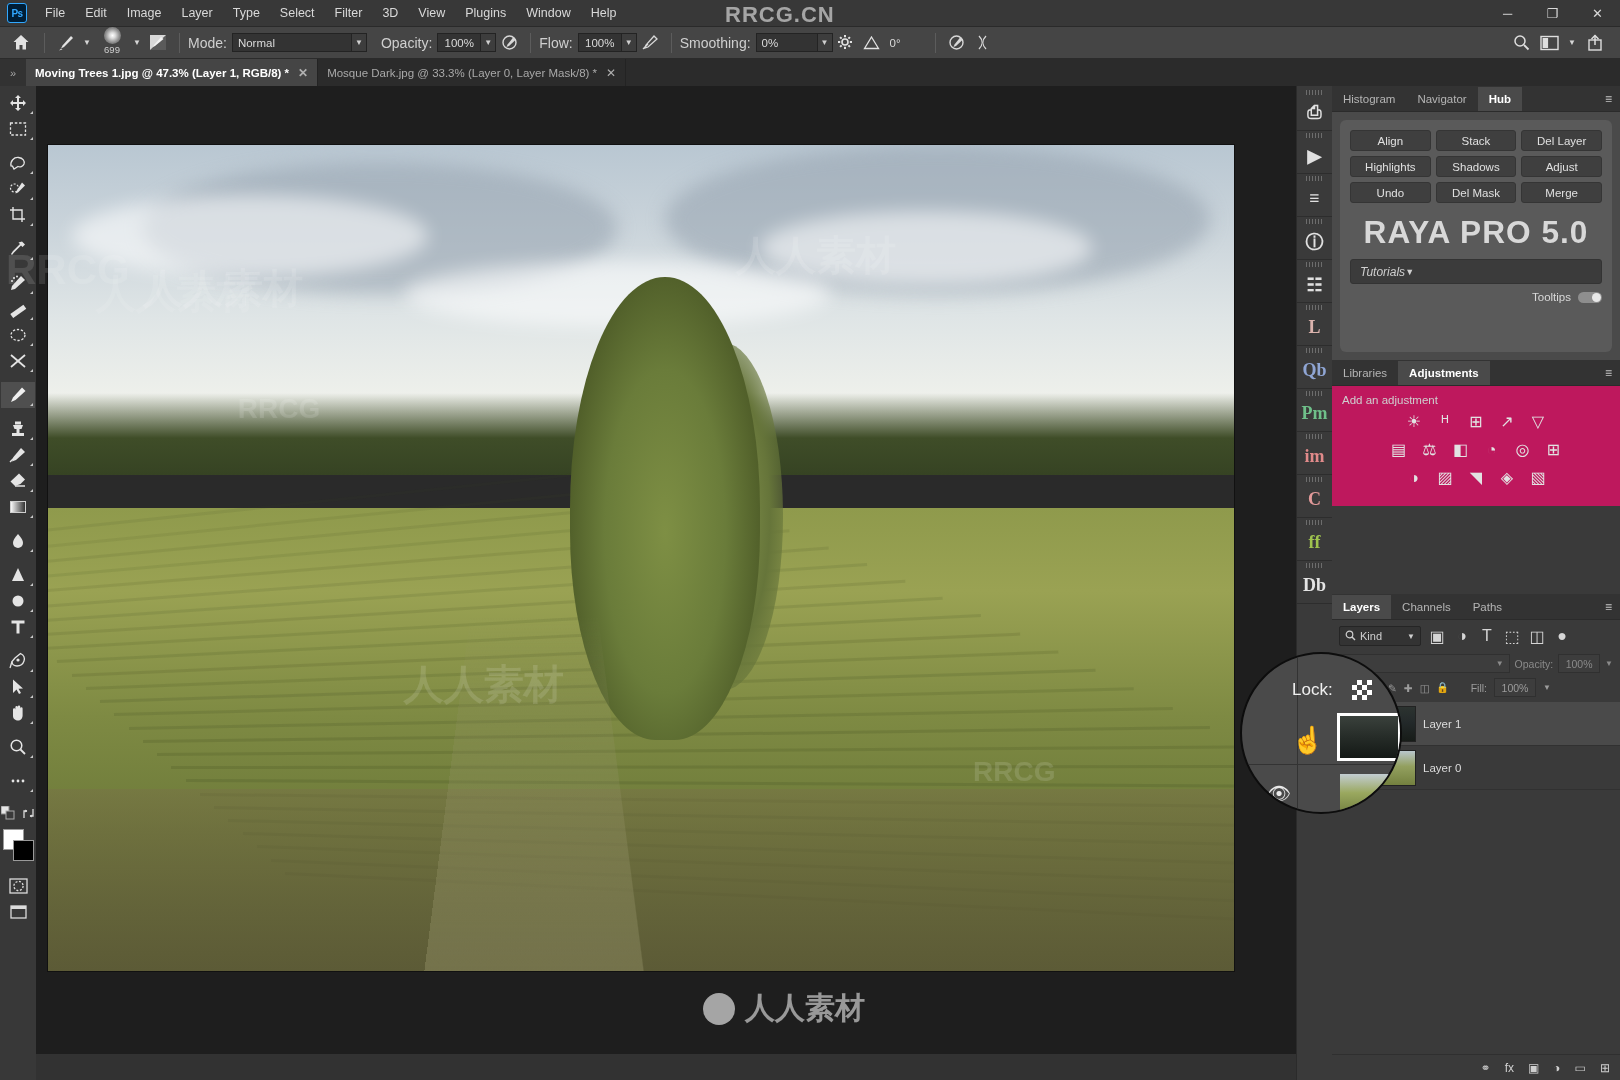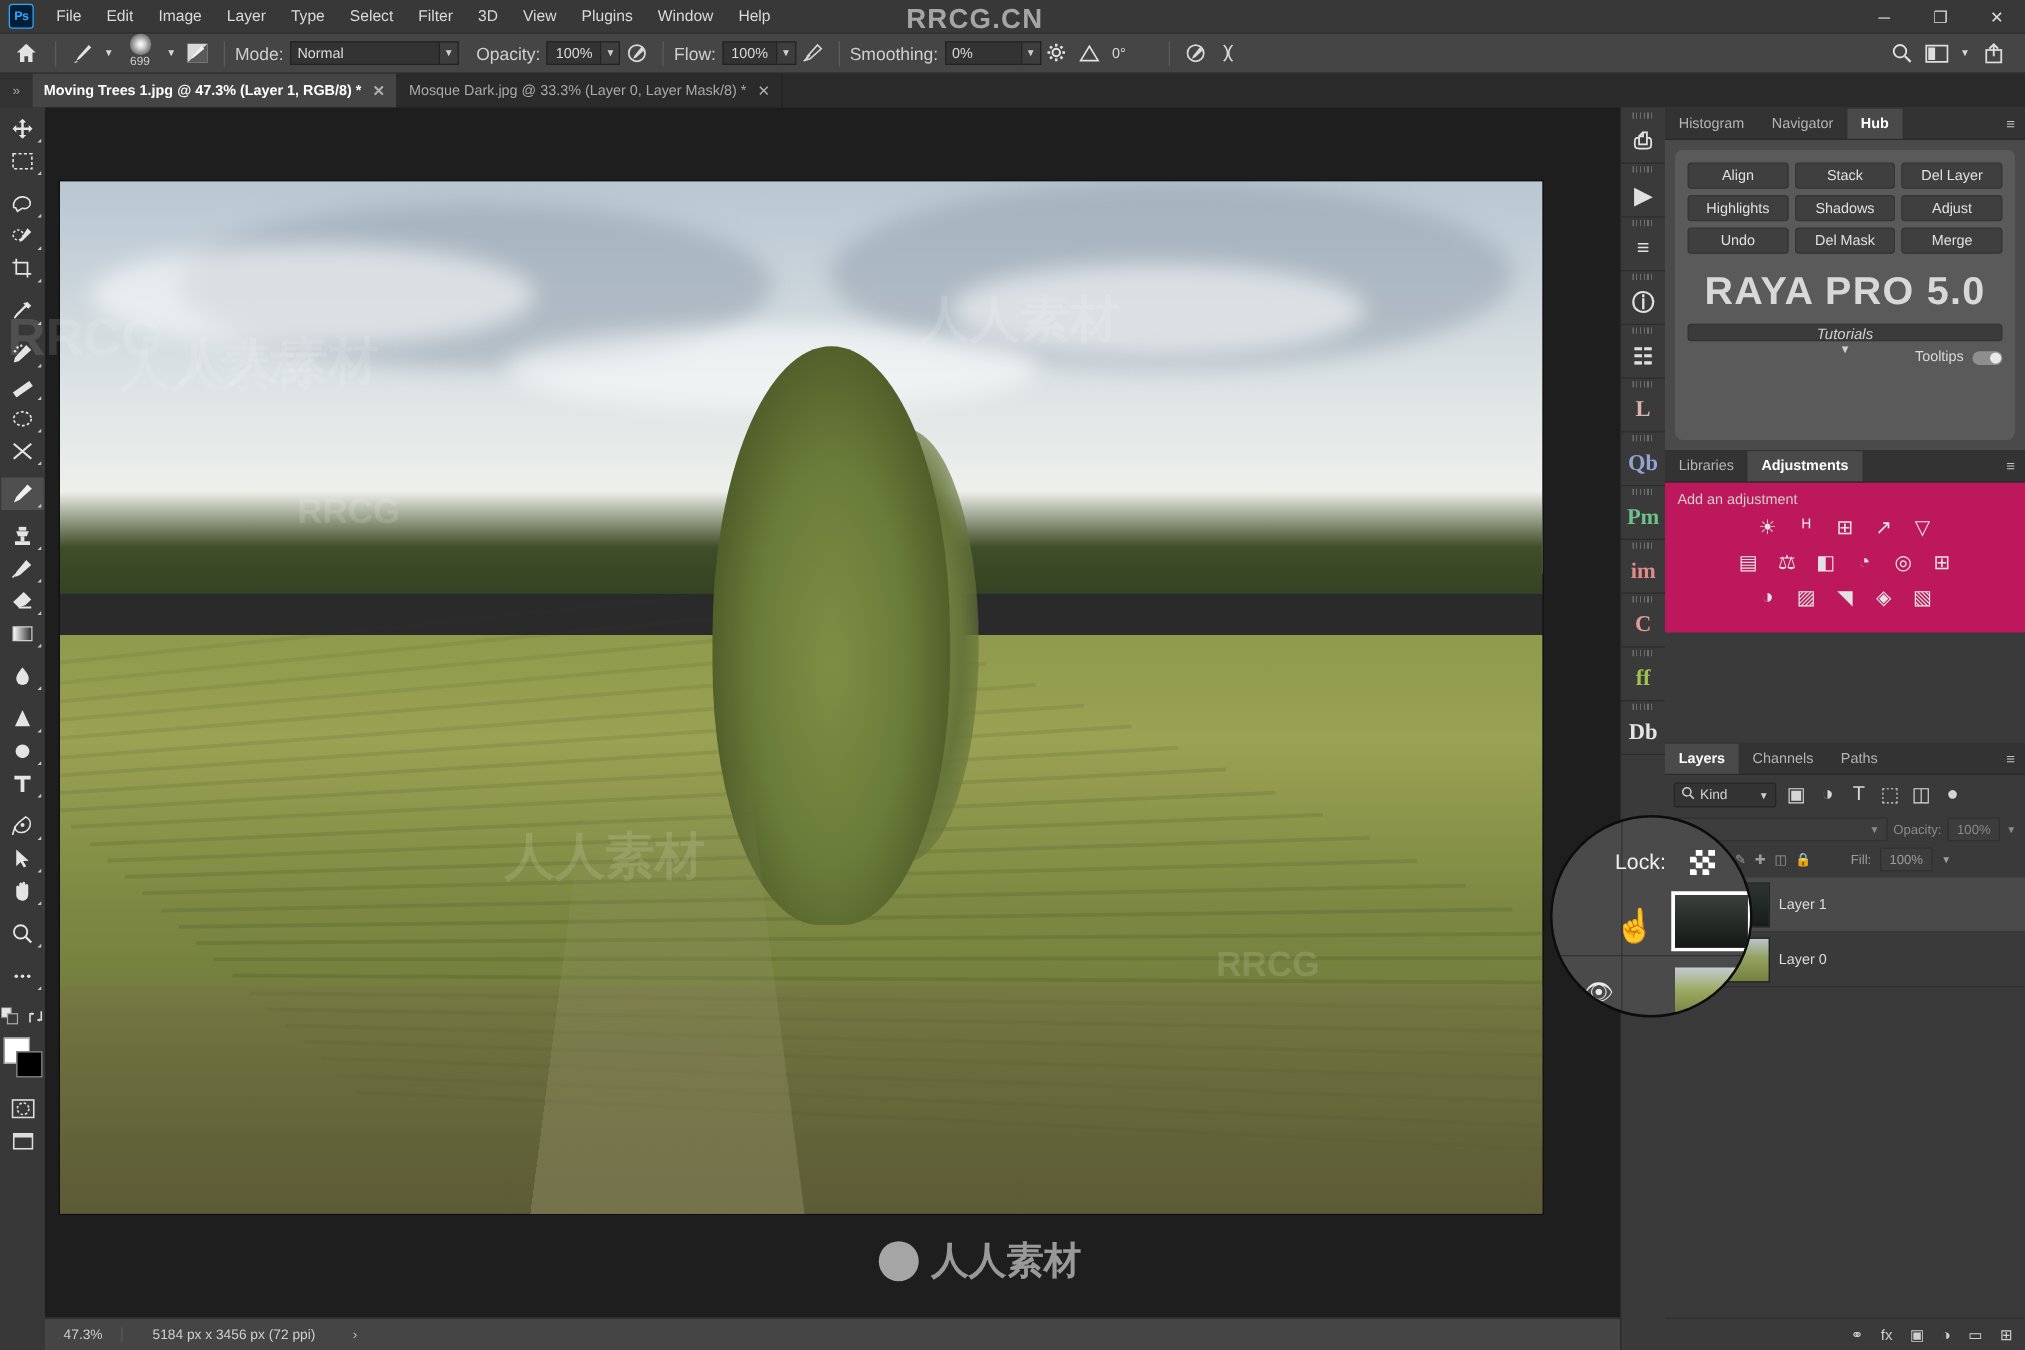--- a/index.html
+++ b/index.html
@@ -190,23 +190,23 @@
     background:#3f3f3f; border:1px solid #353535; border-radius:3px;
     height:21px; display:flex; align-items:center; justify-content:center;
     font-size:11.5px; color:#e0e0e0;
   }
   .hub-title {
     text-align:center; margin:12px 0 8px; font-size:31px; font-weight:bold;
     color:#d8d8d8; letter-spacing:1px; font-family:"Liberation Sans", sans-serif;
     transform:scaleX(1.02);
   }
   .hub-select {
-    background:#3b3b3b; border:1px solid #333; border-radius:3px; height:14px;
+    background:#3b3b3b; border:1px solid #333; border-radius:3px; height:25px;
     display:flex; align-items:center; padding:0 9px; font-size:12px;
-    color:#cfcfcf; font-style:italic; justify-content:flex-start;flex-direction:column;
+    color:#cfcfcf; font-style:italic; justify-content:flex-start;
   }
   .hub-tool { display:flex; align-items:center; justify-content:flex-end;
               gap:7px; margin-top:7px; font-size:11.5px; color:#d9d9d9; }
   .toggle { width:24px; height:11px; border-radius:6px; background:#8e8e8e; position:relative; }
   .toggle::after { content:""; position:absolute; right:1px; top:1px; width:9px; height:9px;
                    border-radius:50%; background:#e8e8e8; }
 
   
   .adj { background:#be185d; }
   .adj-body { padding:8px 10px 10px; }
@@ -751,25 +751,20 @@
     <div class="wm" style="left:-30px;top:160px;font-size:42px;color:rgba(255,255,255,.12);">RRCG</div>
     <div class="wm wm-big" style="left:60px;top:180px;color:rgba(255,255,255,.10);">人人素材</div>
   </div>
 
   <div class="wm wm-rrcg-top">RRCG.CN</div>
   <div class="wm wm-bottom">
     <span class="wm-logo"></span>
     <span>人人素材</span>
   </div>
 
-  <div class="statusbar">
-    <div class="sb-zoom">47.3%</div>
-    <div class="sb-size">5184 px x 3456 px (72 ppi)</div>
-    <div class="sb-arrow">›</div>
-  </div>
 
   <div class="rail">
     <div id="rail">
         <div class="rail-grip"></div>
         <div class="rail-ic" style="color: rgb(224, 224, 224);">⎙</div>
         <div class="rail-sep"></div>
         <div class="rail-grip"></div>
         <div class="rail-ic" style="color: rgb(224, 224, 224);">▶</div>
         <div class="rail-sep"></div>
         <div class="rail-grip"></div>
@@ -920,21 +915,21 @@
         <span style="font-size:8px;">▼</span>
       </div>
 
       <div class="lay-lock">
         <span>Lock:</span>
         <span>▦</span>
         <span>✎</span>
         <span>✚</span>
         <span>◫</span>
         <span>🔒</span>
-        <span style="margin-left:24px;">Fill:</span>
+        <span style="margin-left:14px;">Fill:</span>
         <div class="opa-box">100%</div>
         <span style="font-size:8px;">▼</span>
       </div>
 
       <div id="layrows">
           <div class="lay-row sel">
             <div class="eye">◉</div>
             <div class="thumb dark"></div>
             <div class="lay-name">Layer 1</div>
           </div>

